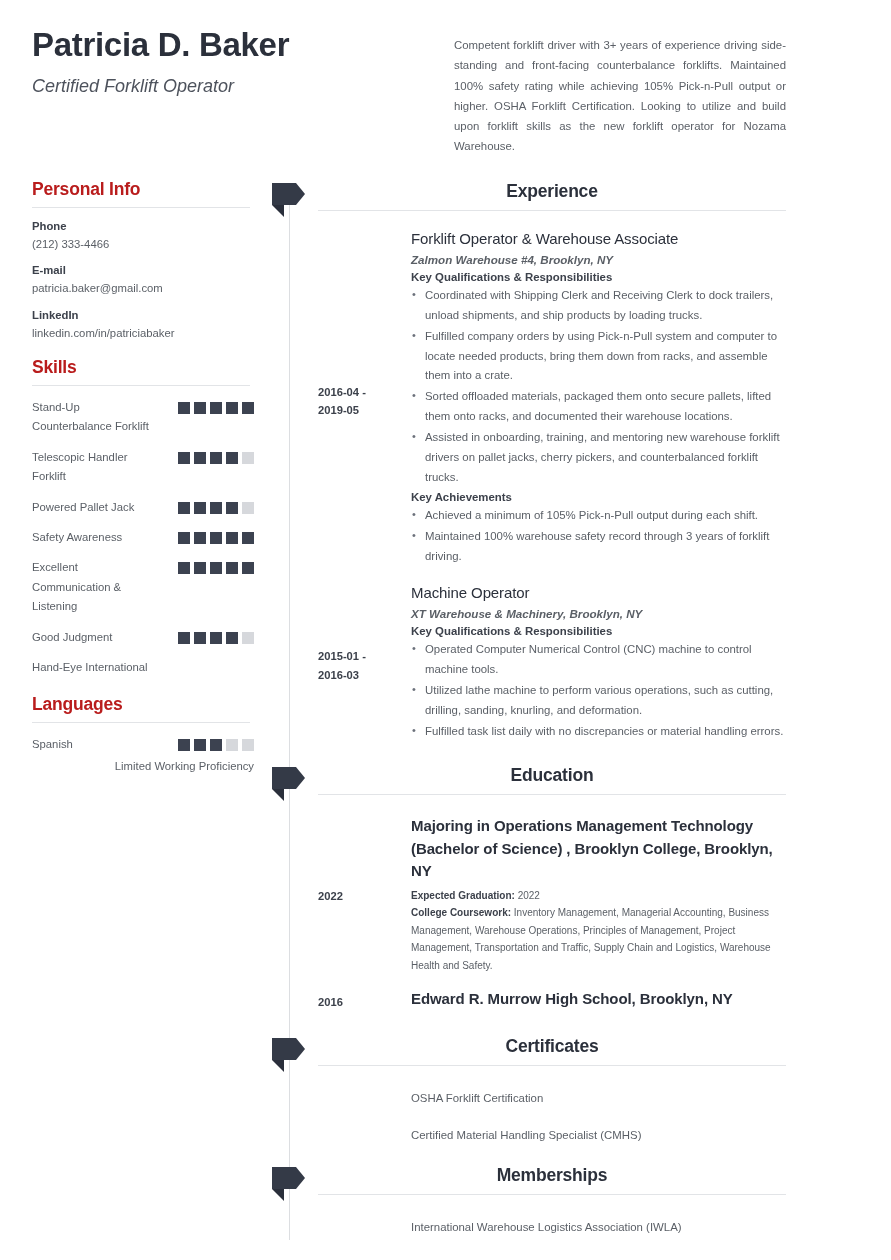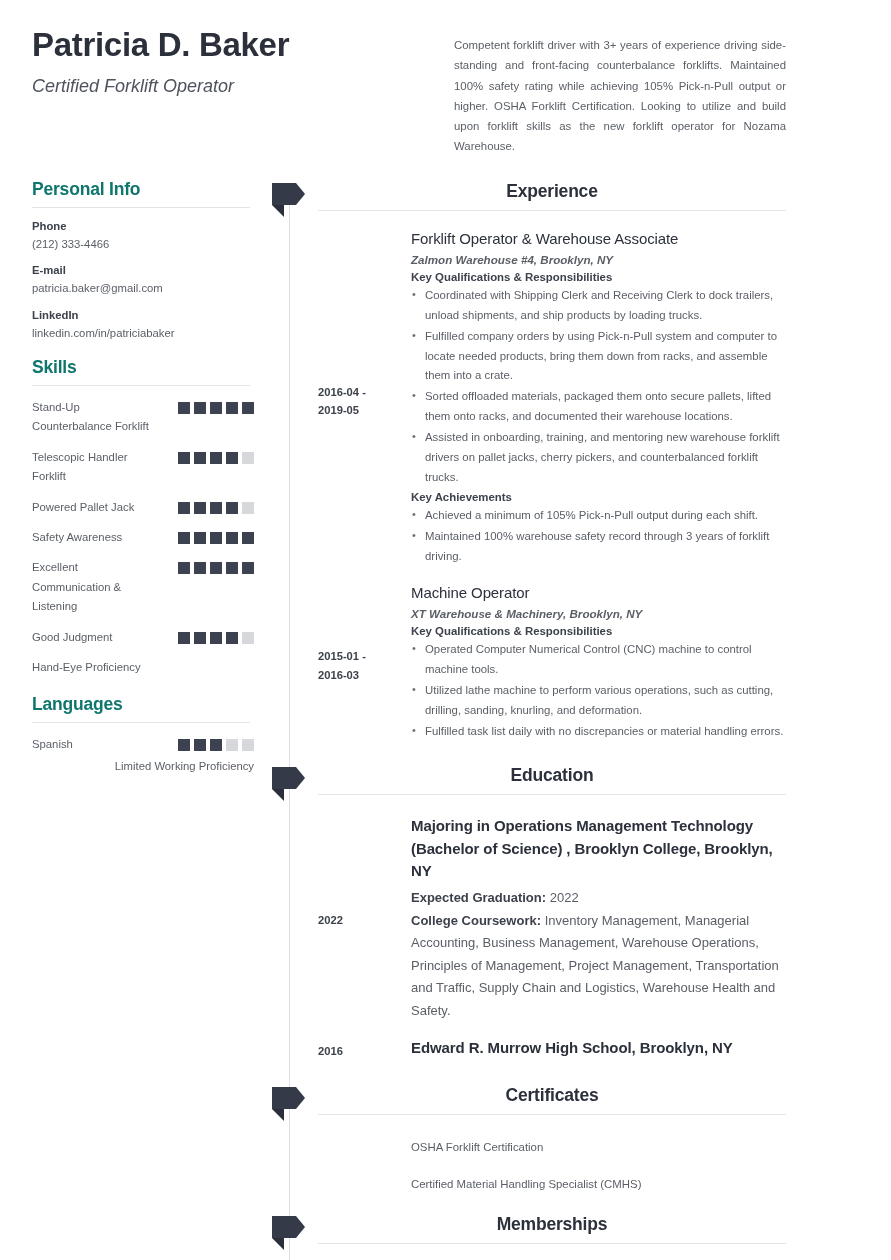--- a/index.html
+++ b/index.html
@@ -30,21 +30,21 @@
     text-align: justify; text-justify: inter-word;
   }
 
   
   .body { display: flex; padding: 22px 30px 0 32px; }
   .col-left { width: 240px; flex: 0 0 240px; padding-right: 18px; }
   .col-right { flex: 1; position: relative; }
 
   
   .side-h {
-    font-size: 17.5px; font-weight: bold; color: #0f766e;
+    font-size: 17.5px; font-weight: bold; color: #b91c1c;
     padding-bottom: 7px; letter-spacing: -0.2px;
   }
   .side-rule { height: 1px; background: #e2e4e7; width: 218px; margin-bottom: 12px; }
   .side-block { margin-bottom: 16px; }
   .pi-item { margin-bottom: 12px; }
   .pi-label { font-size: 11.3px; font-weight: bold; color: #3c414b; margin-bottom: 4px; }
   .pi-value { font-size: 11.3px; color: #5a5f66; line-height: 1.45; }
 
   .skill-row {
     display: flex; align-items: flex-start; justify-content: space-between;
@@ -99,21 +99,21 @@
     line-height: 1.74; color: #5a5f66; margin-bottom: 1px;
   }
   ul.bullets li:before {
     content: "\2022"; position: absolute; left: 1px; top: -1px;
     color: #6b707a; font-size: 11px;
   }
   .edu-title {
     font-size: 15px; font-weight: bold; color: #2b303b;
     line-height: 1.5; margin-bottom: 4px; letter-spacing: -0.1px;
   }
-  .kv { font-size: 13px; line-height: 1.74; color: #5a5f66; }
+  .kv { font-size: 10px; line-height: 1.74; color: #5a5f66; }
   .kv b { color: #3c414b; }
   .plain-item { font-size: 11.4px; color: #5a5f66; line-height: 1.7; }
   .entry.tight { margin-top: 14px; }
   .entry.listish .entry-body { padding-top: 1px; }
   .entry.listish { margin-top: 16px; }
 </style>
 </head>
 <body>
 
 <div class="page">
@@ -207,21 +207,21 @@
               <div class="skill-name">Good Judgment</div>
               <div class="squares">
                 <span class="sq on"></span>
                 <span class="sq on"></span>
                 <span class="sq on"></span>
                 <span class="sq on"></span>
                 <span class="sq "></span>
               </div>
             </div>
             <div class="skill-row">
-              <div class="skill-name">Hand-Eye Proficiency</div>
+              <div class="skill-name">Hand-Eye International</div>
             </div>
           </div>
       </div>
 
       <div class="side-block">
         <div class="side-h">Languages</div>
         <div class="side-rule"></div>
         <div id="languages-list">
             <div class="skill-row">
               <div class="skill-name">Spanish</div>

